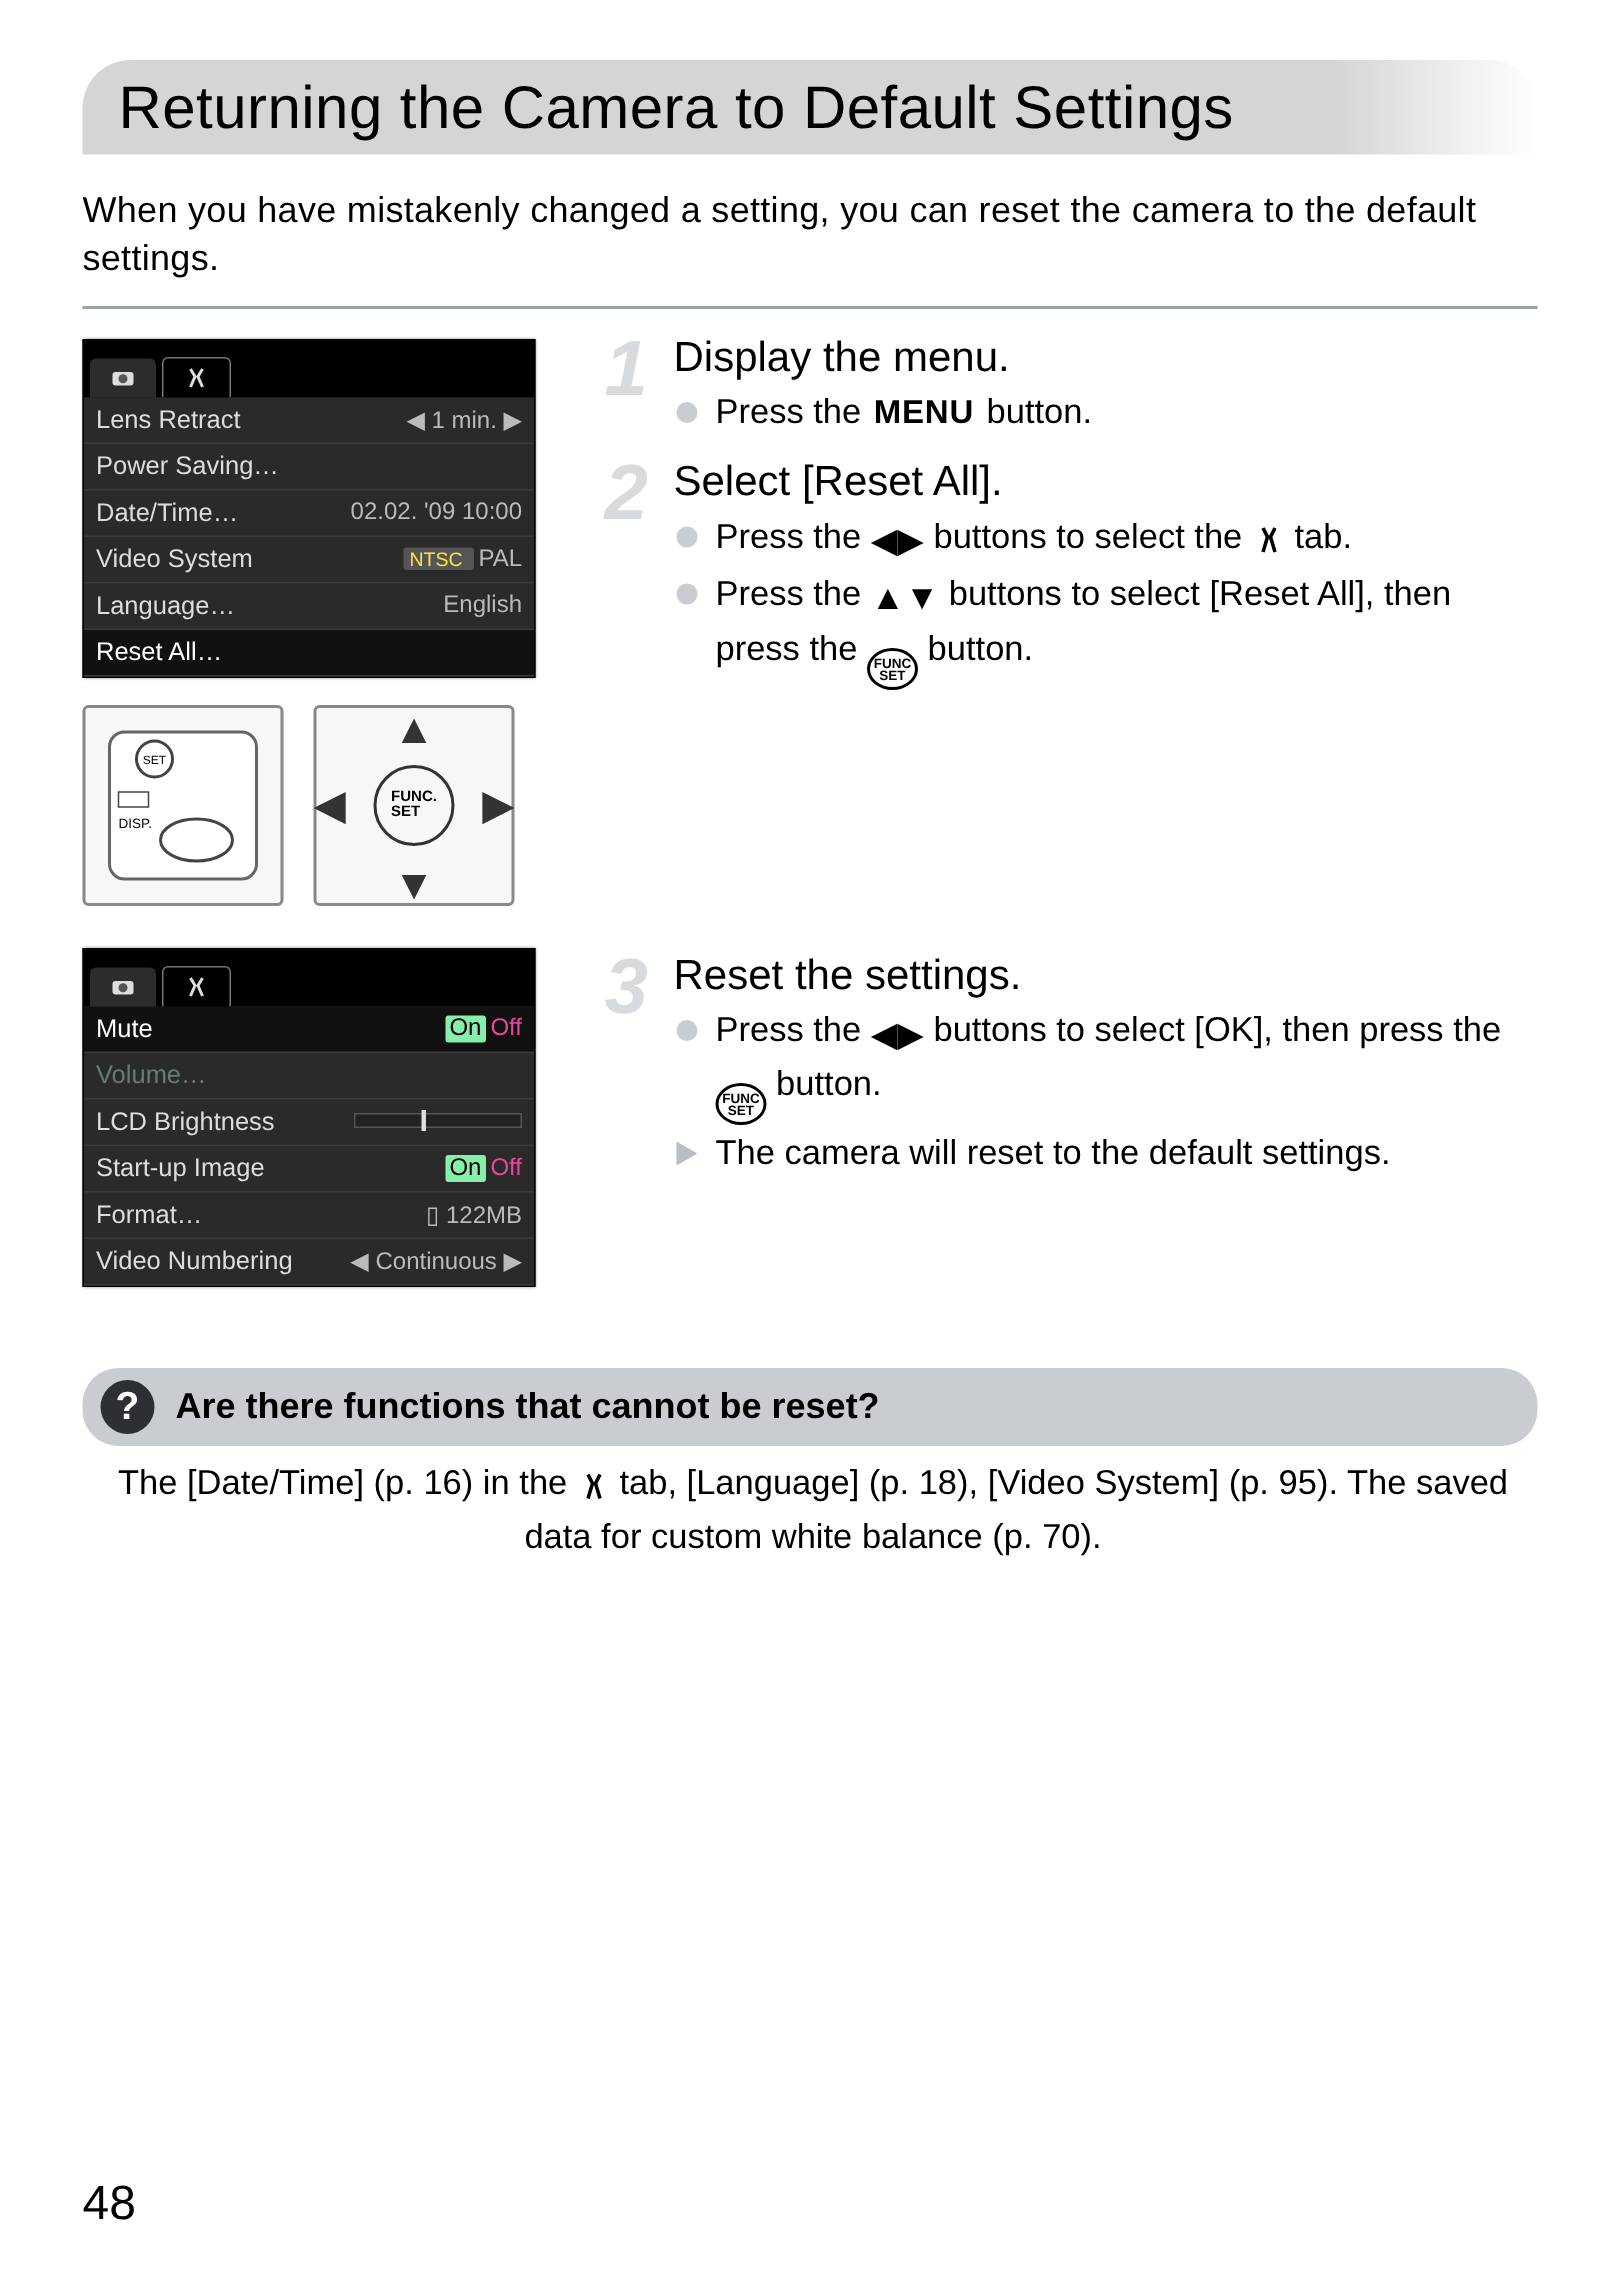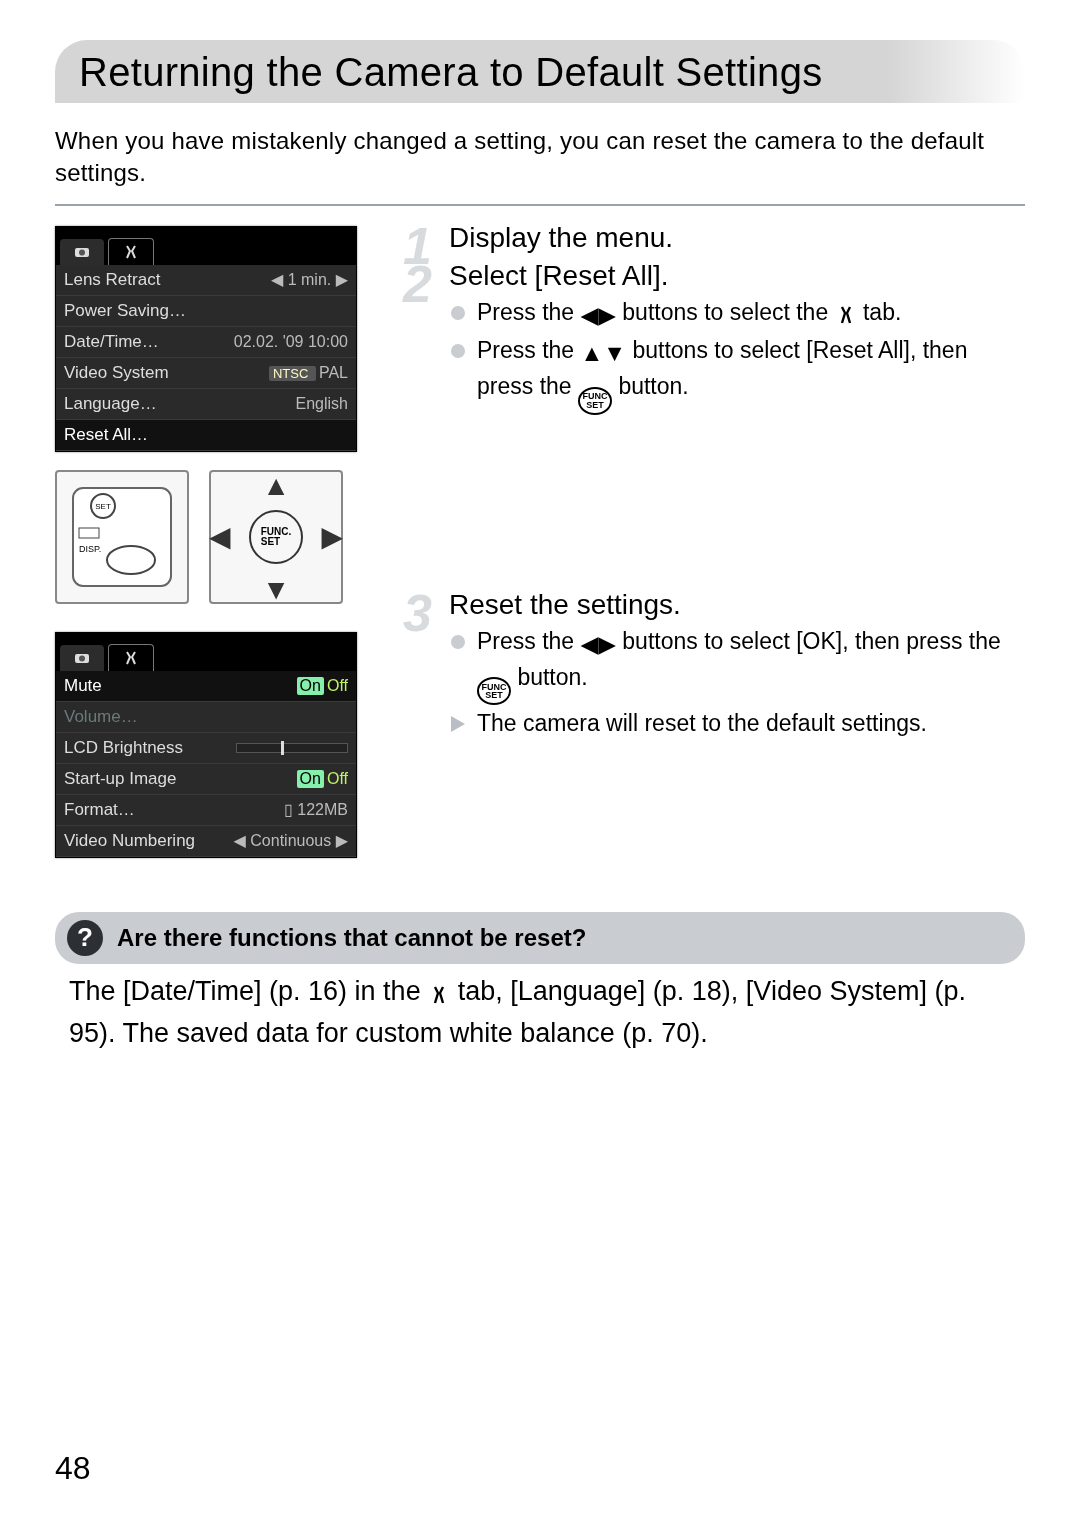--- a/index.html
+++ b/index.html
@@ -75,24 +75,24 @@
   .menu-row {
     display:flex; justify-content: space-between; align-items:center;
     font-size: 17px; color:#ddd;
     padding: 2px 8px;
     border-bottom: 1px solid #3a3a3a;
     height: 26px;
   }
   .menu-row.sel { background: #111; color:#fff; }
   .menu-row .lbl { white-space: nowrap; }
   .menu-row .val { color:#bbb; font-size:16px; white-space: nowrap; }
-  .valbox { background:#555; padding:0 4px; border-radius:2px; color:#fef9c3; font-size:13px; margin-right:3px; }
+  .valbox { background:#555; padding:0 4px; border-radius:2px; color:#fde047; font-size:13px; margin-right:3px; }
   .onoff { display:inline-flex; gap:3px; align-items:center; }
   .onoff span.active { background:#86efac; color:#000; border-radius:2px; padding:0 3px; }
-  .onoff span { color:#bef264; }
+  .onoff span { color:#ec4899; }
   .slider-bar {
     display:inline-block; width:110px; height:8px; background:#222;
     position:relative; border:1px solid #555;
   }
   .slider-bar::after {
     content:""; position:absolute; left:40%; top:-3px; width:3px; height:14px; background:#ddd;
   }
 
   
   .diagrams { display:flex; gap:20px; margin-bottom: 28px; }
@@ -165,21 +165,21 @@
   }
   .q-badge {
     width: 36px; height:36px; border-radius:50%;
     background:#2c3034; color:#fff; font-weight:bold;
     display:flex; align-items:center; justify-content:center;
     font-size:26px;
   }
   .note-head strong { font-size: 24px; }
   .note-body {
     padding: 22px 10px 4px 14px;
-    font-size: 27px; line-height:1.45;
+    font-size: 23px; line-height:1.45;text-align:center;
   }
 
   .page-num {
     position:absolute; bottom:34px; left:55px;
     font-size: 32px;
     margin-top: 16px;
   }
 
   
   .ic { display:inline-block; vertical-align:-3px; }
@@ -313,20 +313,25 @@
           </div>
       </div>
 
     </div>
 
     <div class="right-col">
 
       <div class="step">
         <span class="num">1</span>
         <h2>Display the menu.</h2>
+        <ul class="bullets">
+          <li class="bul-dot">
+            <span>Press the </span><span class="menu-word">MENU</span><span> button.</span>
+          </li>
+        </ul>
       </div>
 
       <div class="step">
         <span class="num">2</span>
         <h2>Select [Reset All].</h2>
         <ul class="bullets">
           <li class="bul-dot">
             <span>Press the </span><span class="ic">◀▶</span><span> buttons to select the </span><span class="ic"><svg width="22" height="22" style="vertical-align:-4px">
                   <path d="M7 2l3 6-3 10 M15 2l-3 6 3 10" stroke="#000" stroke-width="2.4" fill="none"></path>
                 </svg></span><span> tab.</span>

